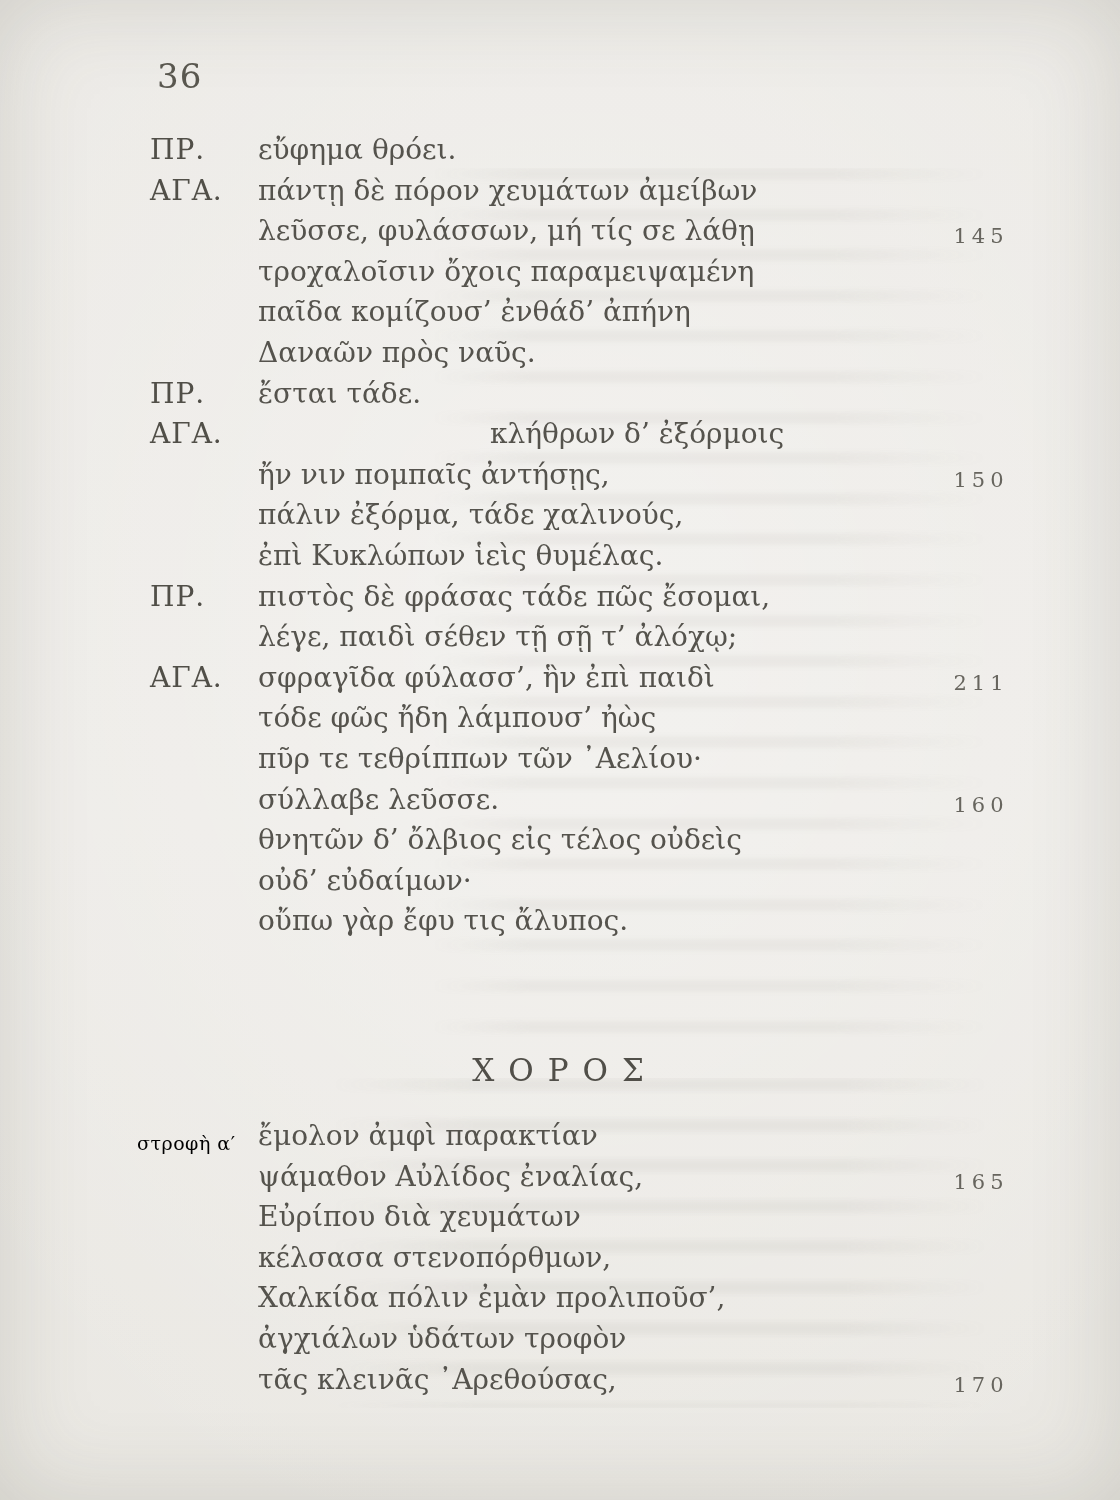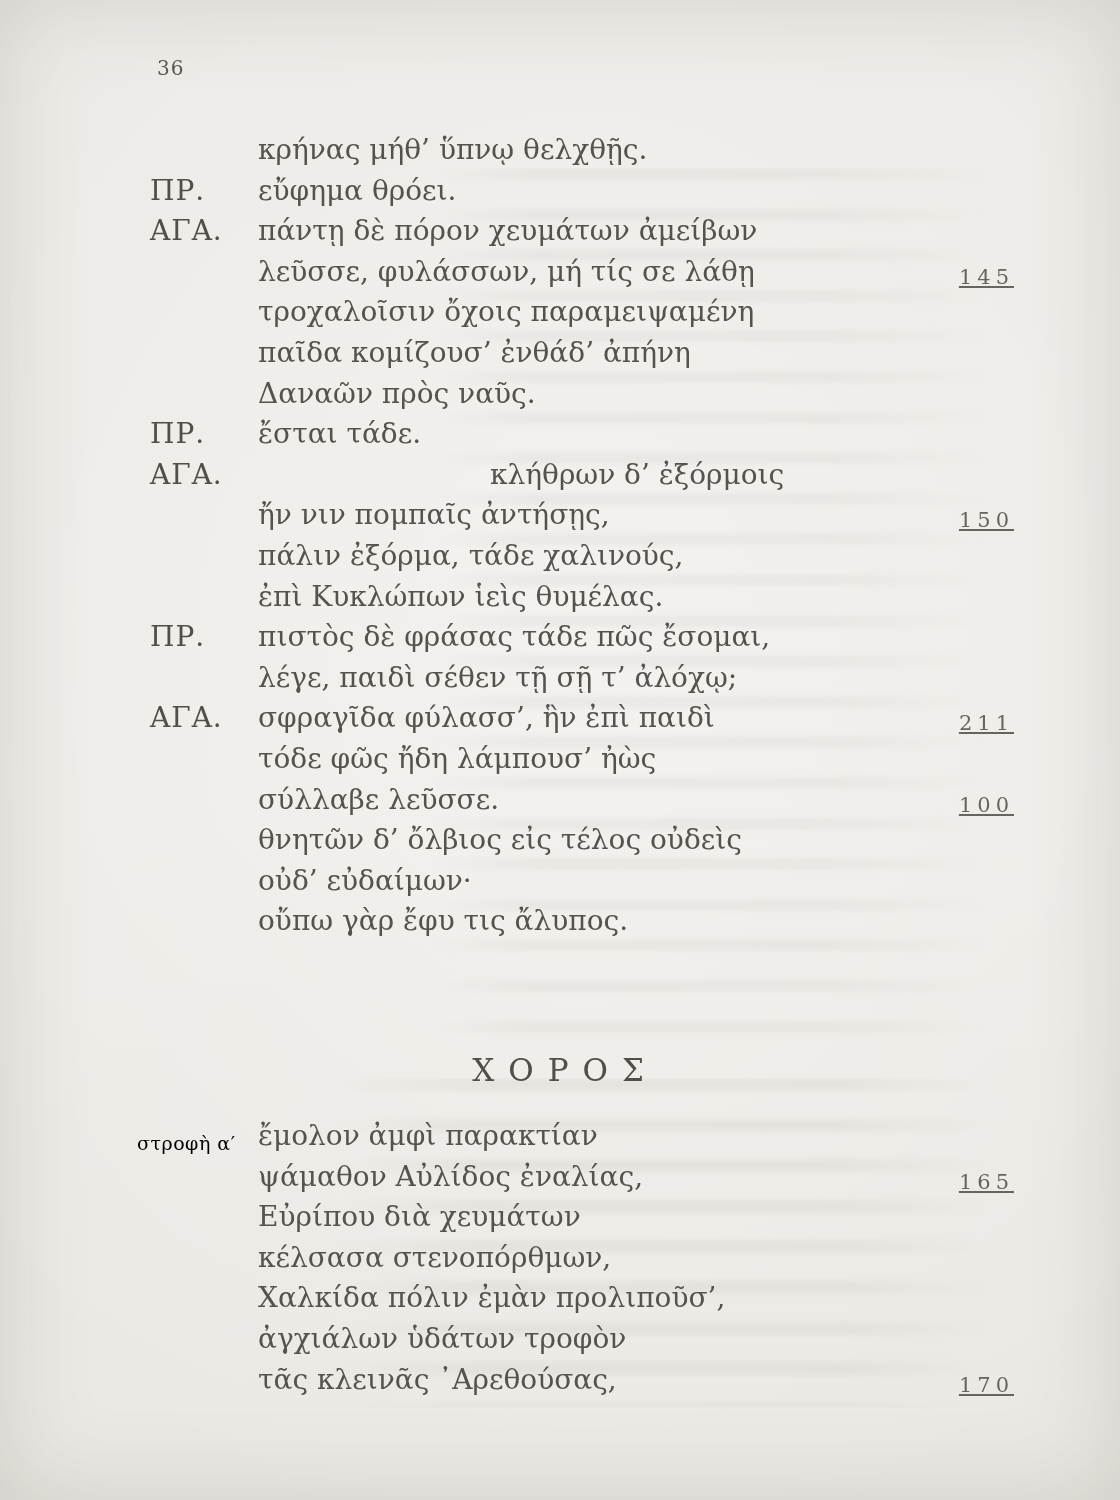--- a/index.html
+++ b/index.html
@@ -49,21 +49,21 @@
       rgba(135, 131, 120, 0.15) 0px, rgba(135, 131, 120, 0.15) 13px,
       rgba(0,0,0,0) 13px, rgba(0,0,0,0) 40.6px);
     -webkit-mask-image: linear-gradient(90deg, transparent 0%, #000 22%, #000 78%, transparent 100%);
     mask-image: linear-gradient(90deg, transparent 0%, #000 22%, #000 78%, transparent 100%);
   }
 
   .page-number {
     position: absolute;
     left: 157px;
     top: 56px;
-    font-size: 20px;
+    font-size: 34px;
     letter-spacing: 1px;
     color: #59574f;
   }
 
   .text-block {
     position: absolute;
     left: 150px;
     top: 130px;
     width: 880px;
     font-size: 28px;
@@ -85,26 +85,25 @@
     text-align: center;
   }
   .row.deep .verse {
     padding-left: 232px;
   }
   .num {
     position: absolute;
     left: 798px;
     top: 5px;
     width: 66px;
-    text-align: right;
+    text-align: center;
     font-size: 21px;
     letter-spacing: 5px;
     color: #666era;
     color: #67655e;
-    text-decoration: underline;
   }
   .margin-note {
     position: absolute;
     left: -13px;
     top: 7px;
     font-size: 19px;
     letter-spacing: 0.5px;
     color: #000000;
   }
 
@@ -133,25 +132,20 @@
 <body>
 
 <div class="vignette"></div>
 <div class="ghost-layer ghost-a"></div>
 <div class="ghost-layer ghost-b"></div>
 
 <div class="page-number">36</div>
 
 <div class="text-block">
   <div class="row">
-    <span class="speaker"></span>
-    <span class="verse">κρήνας μήθ’ ὕπνῳ θελχθῇς.</span>
-    <span class="num"></span>
-  </div>
-  <div class="row">
     <span class="speaker">ΠΡ.</span>
     <span class="verse">εὔφημα θρόει.</span>
     <span class="num"></span>
   </div>
   <div class="row">
     <span class="speaker">ΑΓΑ.</span>
     <span class="verse">πάντῃ δὲ πόρον χευμάτων ἀμείβων</span>
     <span class="num"></span>
   </div>
   <div class="row">
@@ -214,22 +208,27 @@
     <span class="verse">σφραγῖδα φύλασσ’, ἣν ἐπὶ παιδὶ</span>
     <span class="num">211</span>
   </div>
   <div class="row">
     <span class="speaker"></span>
     <span class="verse">τόδε φῶς ἤδη λάμπουσ’ ἠὼς</span>
     <span class="num"></span>
   </div>
   <div class="row">
     <span class="speaker"></span>
+    <span class="verse">πῦρ τε τεθρίππων τῶν ᾿Αελίου·</span>
+    <span class="num"></span>
+  </div>
+  <div class="row">
+    <span class="speaker"></span>
     <span class="verse">σύλλαβε λεῦσσε.</span>
-    <span class="num">100</span>
+    <span class="num">160</span>
   </div>
   <div class="row">
     <span class="speaker"></span>
     <span class="verse">θνητῶν δ’ ὄλβιος εἰς τέλος οὐδεὶς</span>
     <span class="num"></span>
   </div>
   <div class="row">
     <span class="speaker"></span>
     <span class="verse">οὐδ’ εὐδαίμων·</span>
     <span class="num"></span>

